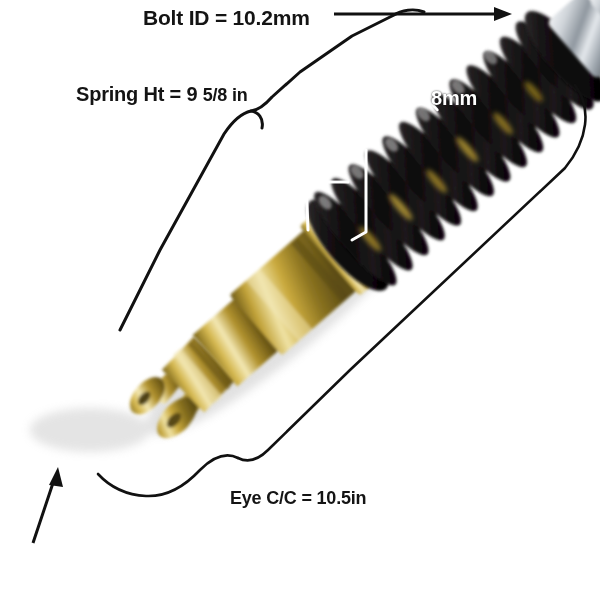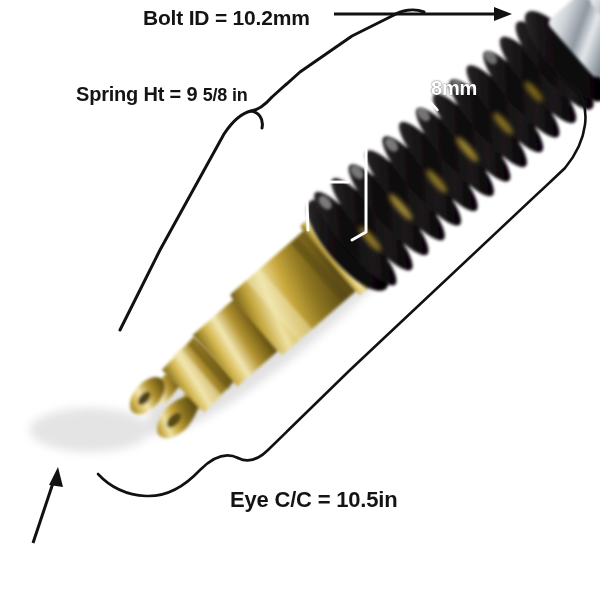--- a/index.html
+++ b/index.html
@@ -15,27 +15,27 @@
   #stage > svg{position:absolute;left:0;top:0;}
   .lbl{
     position:absolute;
     font-weight:bold;
     color:#111111;
     white-space:nowrap;
     letter-spacing:-0.2px;
     line-height:1;
   }
   .lbl-dark{color:#141414;}
-  .lbl-white{color:#ffffff;text-shadow:0 0 2px rgba(0,0,0,.75);}
+  .lbl-white{color:#ffffff;text-shadow:0 0 2px rgba(0,0,0,.75);margin-top:10px;}
   #lbl-bolt-top{left:143px;top:7px;font-size:21px;}
   #lbl-spring-ht{left:76px;top:84px;font-size:20px;}
   #lbl-spring-ht .frac{font-size:18px;}
   #lbl-8mm{left:431px;top:78px;font-size:20px;}
   #lbl-od{left:234px;top:221px;font-size:21px;}
-  #lbl-eye{left:230px;top:489px;font-size:22px;}
+  #lbl-eye{left:230px;top:489px;font-size:18px;}
   #lbl-bolt-bottom{left:4px;top:548px;font-size:21px;}
 </style>
 </head>
 <body>
 
 <div id="stage">
 
   <svg width="600" height="600" viewBox="0 0 600 600">
     <defs>
 

